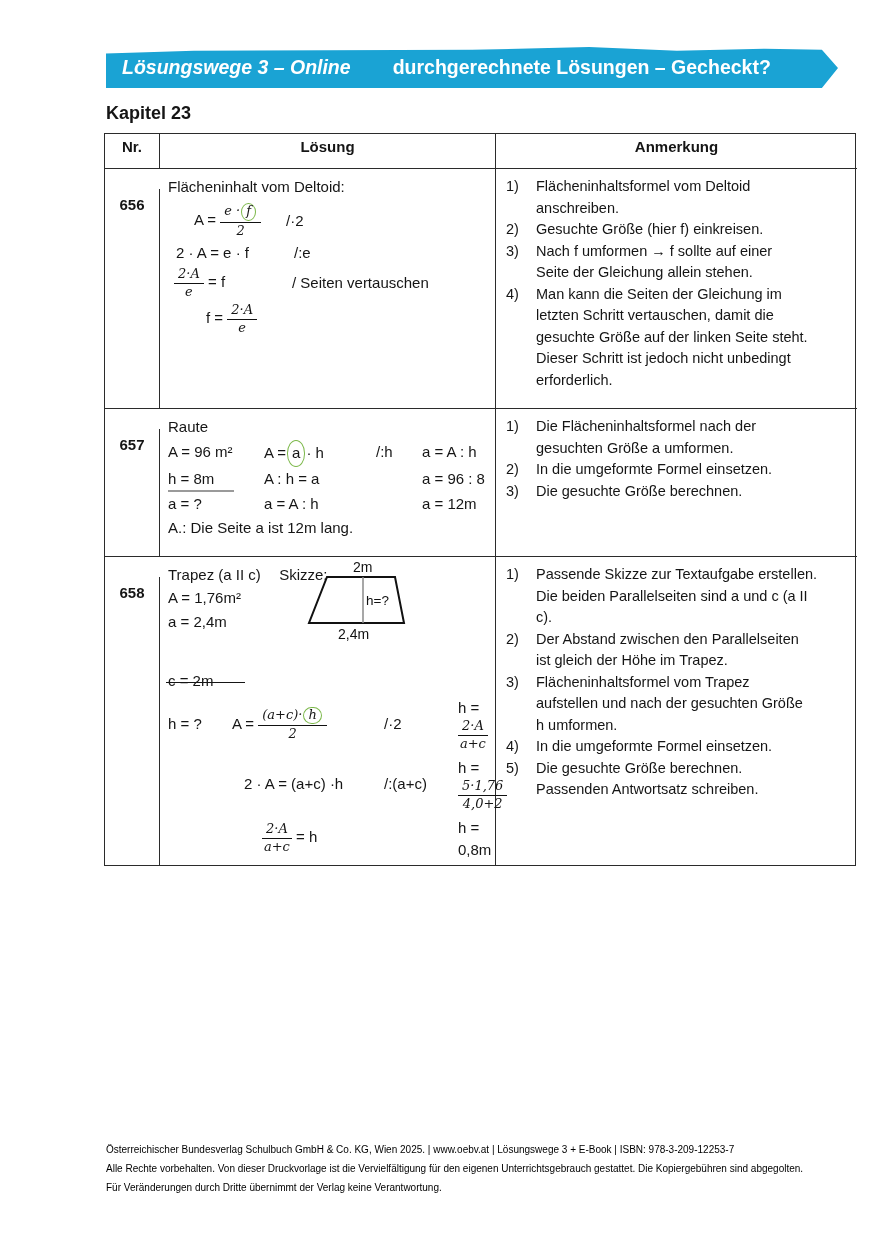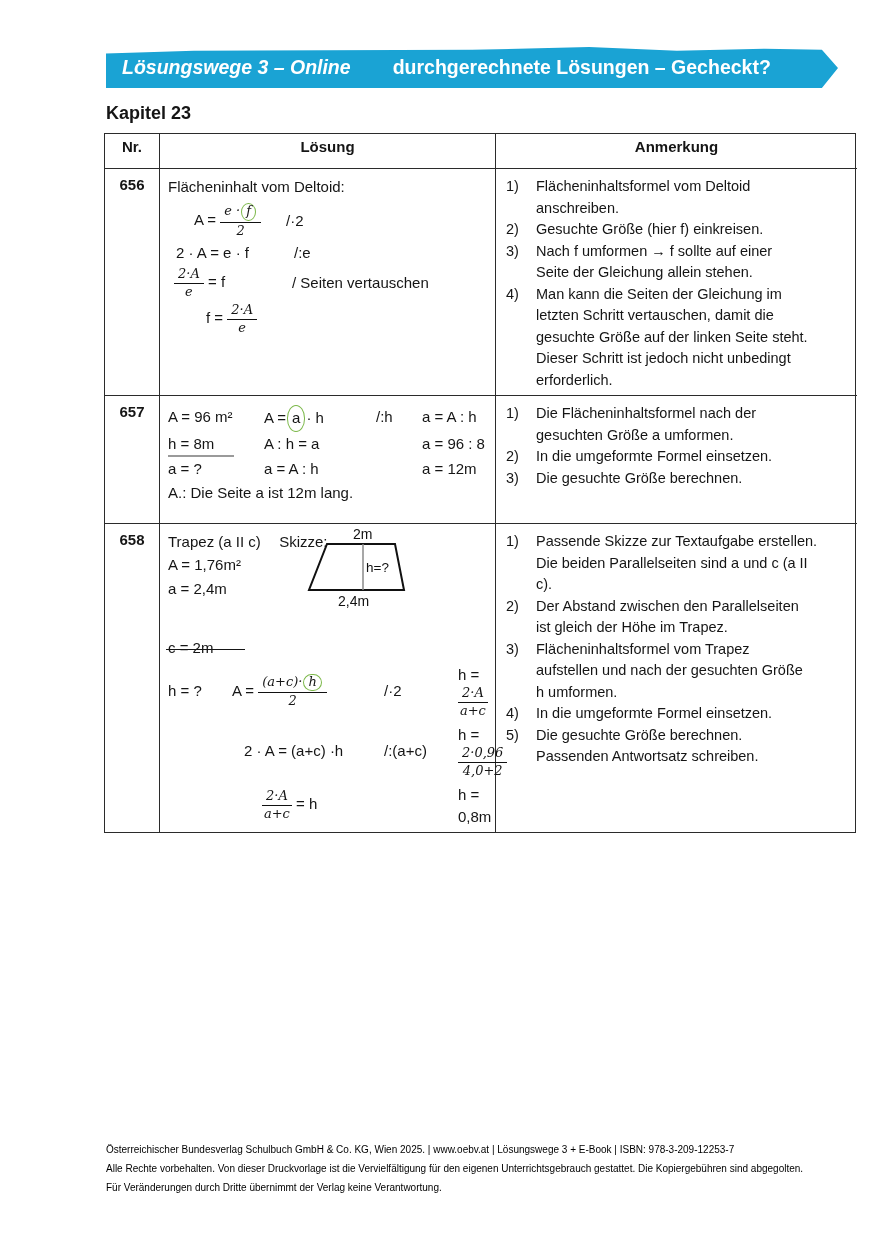--- a/index.html
+++ b/index.html
@@ -27,21 +27,21 @@
   
   .tbl {
     position:absolute; left:104px; top:133px; width:752px;
     display:grid; grid-template-columns:55px 336px 361px;
     border:1.4px solid #2b2b2b; background:#fff;
   }
   .cell { border-right:1.2px solid #2b2b2b; border-bottom:1.2px solid #2b2b2b; padding:5px 8px 4px 8px; }
   .cell.last-col { border-right:none; }
   .cell.last-row { border-bottom:none; }
   .hcell { min-height:35px; font-weight:bold; font-size:15px; text-align:center; padding-top:4px; }
-  .nrcell { font-weight:bold; font-size:15px; text-align:center; padding-top:7px; }
+  .nrcell { font-weight:bold; font-size:15px; text-align:center; padding-top:7px;margin-top:20px; }
   .h656 { min-height:220px; } .h657 { min-height:128px; } .h658 { min-height:254px; }
 
   .lsg { font-size:15px; line-height:22px; position:relative; padding-top:7px; }
   .anm { font-size:14.5px; line-height:21.5px; padding:7px 6px 4px 10px; }
 
   
   .anm-item { display:grid; grid-template-columns:30px 1fr; }
   .anm-item .txt { white-space:pre-line; }
 
   
@@ -130,20 +130,21 @@
           <span class="txt">Man kann die Seiten der Gleichung im
 letzten Schritt vertauschen, damit die
 gesuchte Größe auf der linken Seite steht.
 Dieser Schritt ist jedoch nicht unbedingt
 erforderlich.</span>
         </div>
     </div>
 
     <div class="cell nrcell h657">657</div>
     <div class="cell lsg h657">
+      <div>Raute</div>
       <div class="g657">
         <div>A = 96 m²</div>
         <div><span>A =</span><span class="circ">a</span><span>· h</span></div>
         <div>/:h</div>
         <div>a = A : h</div>
 
         <div><span class="u-gray">h = 8m</span></div>
         <div>A : h = a</div>
         <div></div>
         <div>a = 96 : 8</div>
@@ -197,21 +198,21 @@
         <div>
           <span>h =</span>
           <span class="frac"><span class="num">2·A</span><span class="den">a+c</span></span>
         </div>
 
         <div></div>
         <div style="margin-left:12px;">2 · A = (a+c) ·h</div>
         <div>/:(a+c)</div>
         <div>
           <span>h =</span>
-          <span class="frac"><span class="num">2·0,96</span><span class="den">4,0+2</span></span>
+          <span class="frac"><span class="num">5·1,76</span><span class="den">4,0+2</span></span>
         </div>
 
         <div></div>
         <div style="margin-left:30px;">
           <span class="frac"><span class="num">2·A</span><span class="den">a+c</span></span>
           <span>= h</span>
         </div>
         <div></div>
         <div>h = 0,8m</div>
       </div>

